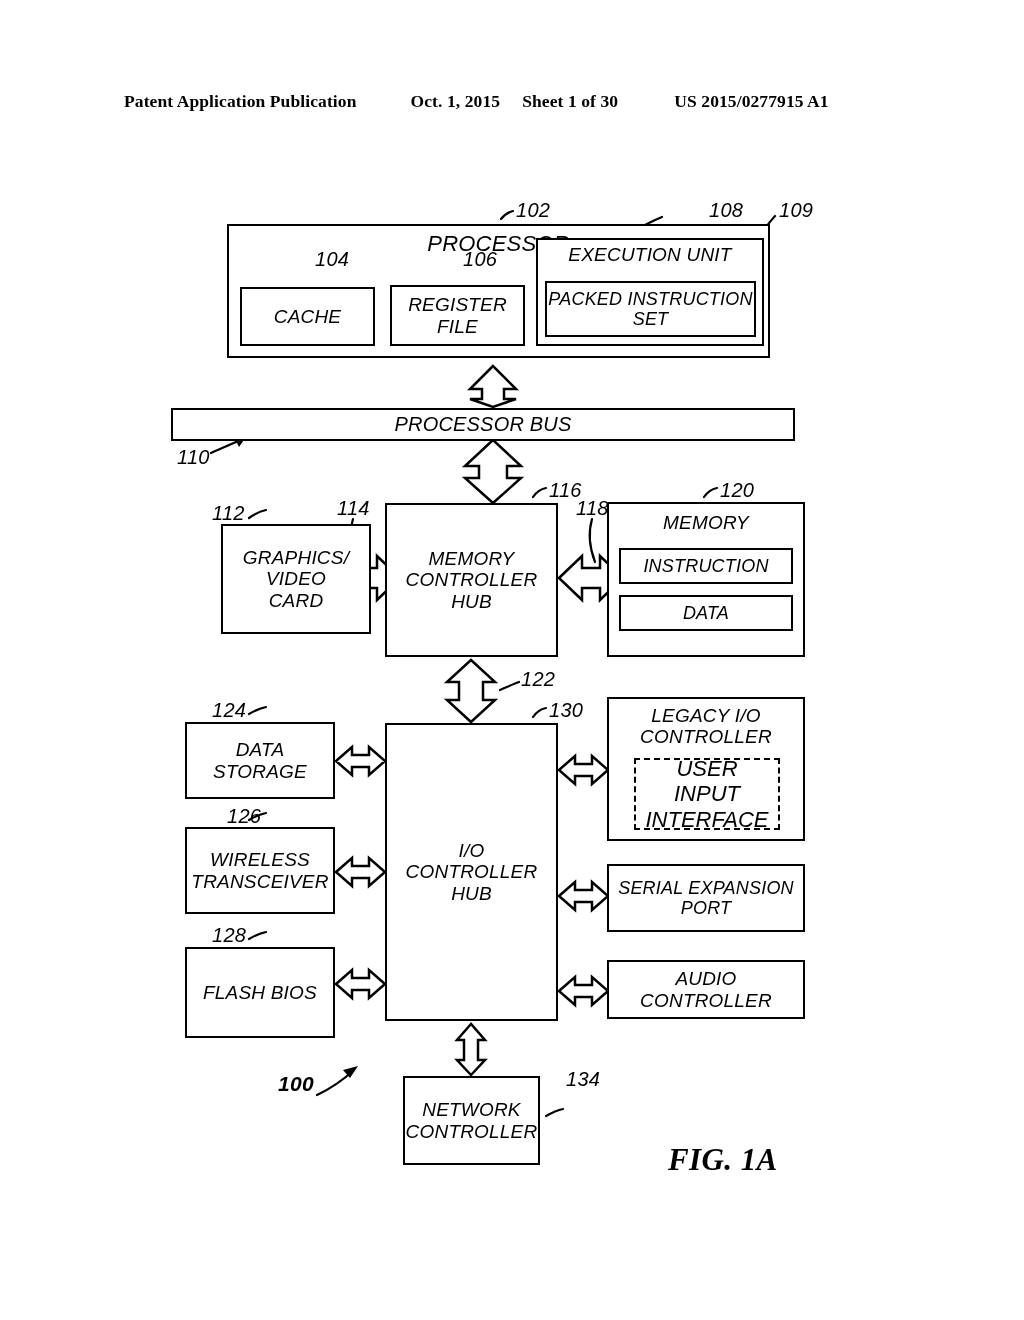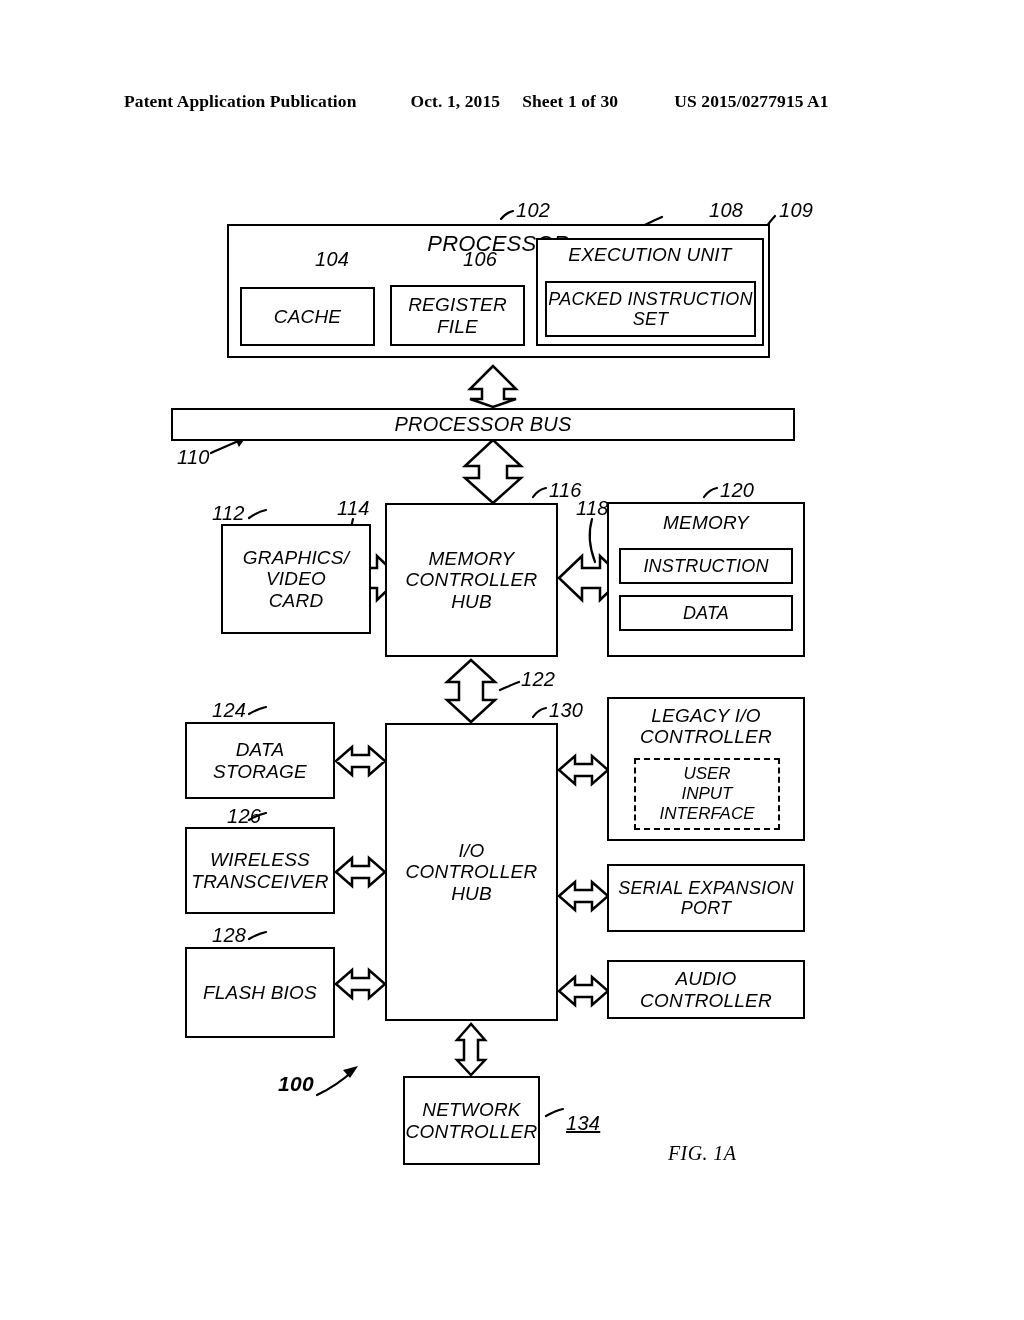--- a/index.html
+++ b/index.html
@@ -58,21 +58,21 @@
   .dashed-box {
     position: absolute;
     border: 2.5px dashed #000;
     box-sizing: border-box;
     background: #fff;
     display: flex;
     align-items: center;
     justify-content: center;
     text-align: center;
     font-style: italic;
-    font-size: 17px;
+    font-size: 22px;
     line-height: 1.16;
     white-space: pre-line;
   }
 
   
   .ref {
     position: absolute;
     font-style: italic;
     font-size: 20px;
     font-weight: 500;
@@ -90,23 +90,23 @@
     height: 1320px;
     pointer-events: none;
   }
 
   
   #fig-caption {
     position: absolute;
     left: 668px;
     top: 1142px;
     font-family: "Liberation Serif", serif;
-    font-weight: normal;
+    font-weight: bold;
     font-style: italic;
-    font-size: 20px;
+    font-size: 31px;
     letter-spacing: 0.4px;
   }
 </style>
 </head>
 <body>
 
 <div id="page-header">
   <span class="hdr-pub">Patent Application Publication</span>
   <span class="hdr-date">Oct. 1, 2015</span>
   <span class="hdr-sheet">Sheet 1 of 30</span>
@@ -295,17 +295,17 @@
 
 <div class="box" style="left:607px; top:960px; width:198px; height:59px;">
   <span class="lbl">AUDIO
 CONTROLLER</span>
 </div>
 
 <div class="box" style="left:403px; top:1076px; width:137px; height:89px;">
   <span class="lbl">NETWORK
 CONTROLLER</span>
 </div>
-<div class="ref" style="left:566px; top:1112px;text-decoration:underline;">134</div>
+<div class="ref" style="left:566px; top:1068px;">134</div>
 
 <div class="ref bold" style="left:278px; top:1072px;">100</div>
 
 <div id="fig-caption">FIG. 1A</div>
 
 </body></html>

